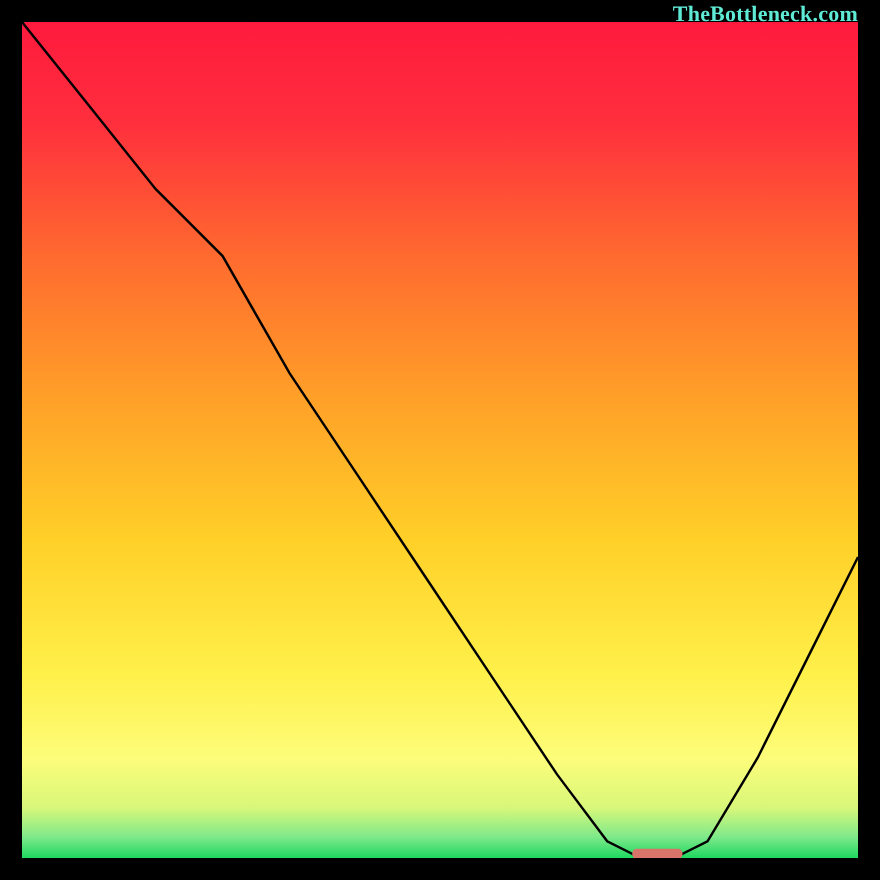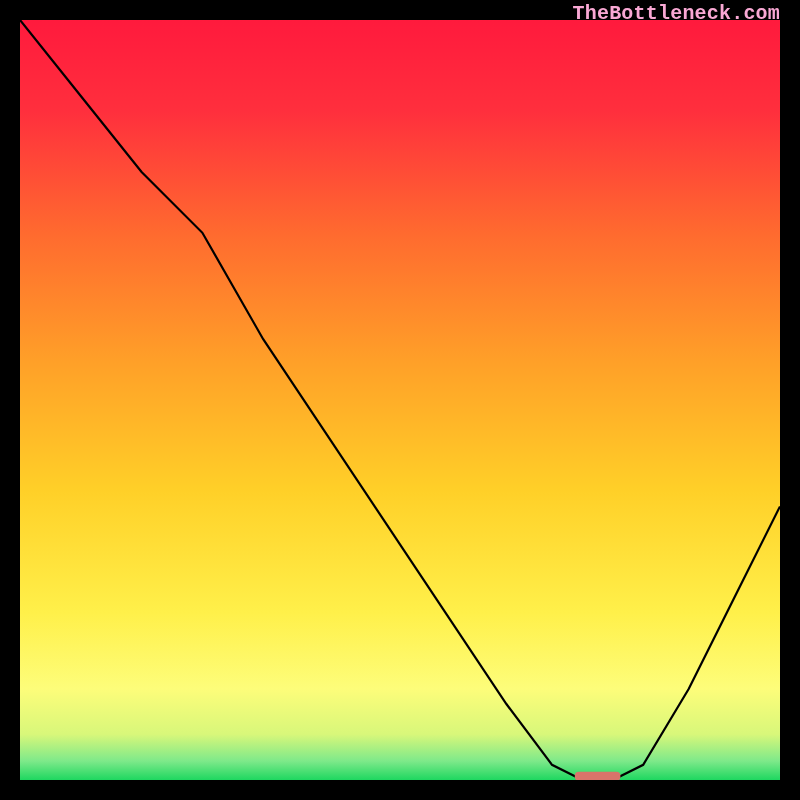--- a/index.html
+++ b/index.html
@@ -22,24 +22,24 @@
     position: absolute;
     left: 0;
     top: 0;
     width: 760px;
     height: 760px;
   }
   .watermark {
     position: absolute;
     top: 2px;
     right: 20px;
-    font-family: Liberation Mono, monospace;
+    font-family: Liberation Serif, serif;
     font-size: 20px;
     font-weight: 600;
-    color: #f9a8d4;
+    color: #5eead4;
     letter-spacing: 0.2px;
   }
 </style>
 </head>
 <body>
 
 <div class="frame">
   <svg class="plot-area" viewBox="0 0 760 760" preserveAspectRatio="none">
     <defs>
       <linearGradient id="bg-grad" x1="0" y1="0" x2="0" y2="1">

